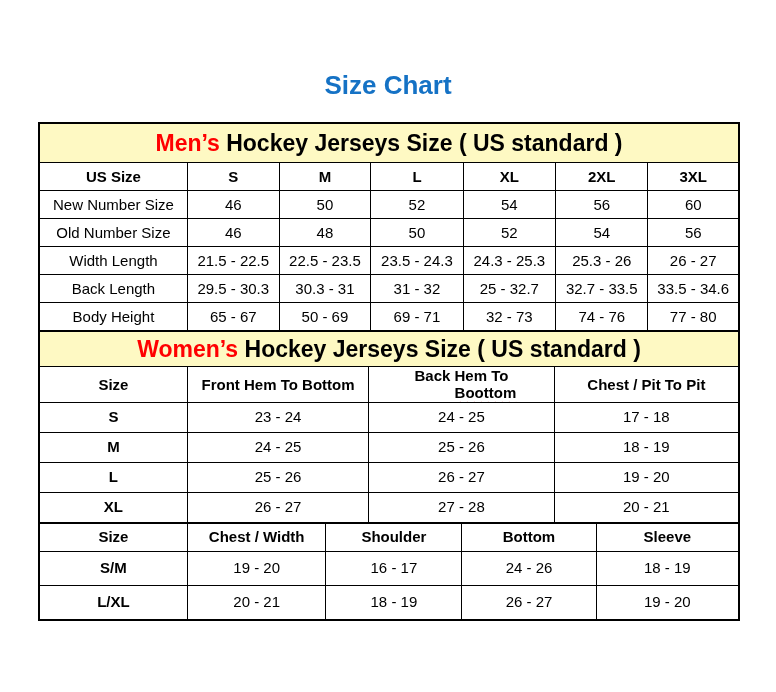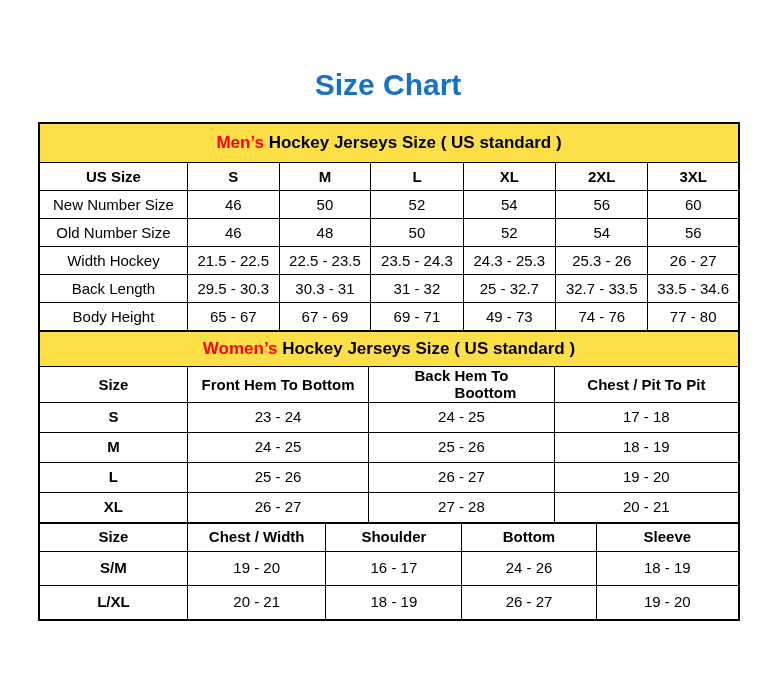--- a/index.html
+++ b/index.html
@@ -1,26 +1,26 @@
 <!DOCTYPE html>
 <html><head>
 <meta charset="utf-8">
 <style>
   html,body{margin:0;padding:0;background:#fff;}
   body{font-family:"Liberation Sans",sans-serif;color:#000;}
   .page{width:776px;height:692px;background:#fff;overflow:hidden;}
-  .title{margin:70px 0 22px 0;text-align:center;font-size:30px;line-height:30px;
+  .title{margin:70px 0 22px 0;text-align:center;font-size:26px;line-height:30px;
          font-weight:700;color:#1572C5;}
   .tables{width:702px;margin-left:38px;}
   table{width:100%;border-collapse:collapse;table-layout:fixed;border:2px solid #000;}
   table + table{margin-top:-2px;border-radius:31px;}
   td,th{border:1px solid #000;text-align:center;vertical-align:middle;
         padding:0 3px;font-size:15px;line-height:1.15;overflow:hidden;}
   th{font-weight:700;}
-  .band{background:#fde047;font-size:17px;font-weight:700;}
+  .band{background:#fef9c3;font-size:23px;font-weight:700;}
   .band .hl{color:#FF0000;}
   .t-mens .band{height:38px;}
   .t-mens thead th{height:27px;}
   .t-mens tbody td{height:27px;}
   .t-mens tbody td:first-child{font-weight:400;text-align:center;}
   .t-womens .band{height:34px;}
   .t-womens thead th{height:27px;}
   .t-womens tbody td{height:29px;}
   .t-womens tbody td:first-child{font-weight:700;}
   .t-youth .band{height:31px;}
@@ -74,43 +74,43 @@
           <tr>
             <td>Old Number Size</td>
             <td>46</td>
             <td>48</td>
             <td>50</td>
             <td>52</td>
             <td>54</td>
             <td>56</td>
           </tr>
           <tr>
-            <td>Width Hockey</td>
+            <td>Width Length</td>
             <td>21.5 - 22.5</td>
             <td>22.5 - 23.5</td>
             <td>23.5 - 24.3</td>
             <td>24.3 - 25.3</td>
             <td>25.3 - 26</td>
             <td>26 - 27</td>
           </tr>
           <tr>
             <td>Back Length</td>
             <td>29.5 - 30.3</td>
             <td>30.3 - 31</td>
             <td>31 - 32</td>
             <td>25 - 32.7</td>
             <td>32.7 - 33.5</td>
             <td>33.5 - 34.6</td>
           </tr>
           <tr>
             <td>Body Height</td>
             <td>65 - 67</td>
-            <td>67 - 69</td>
+            <td>50 - 69</td>
             <td>69 - 71</td>
-            <td>49 - 73</td>
+            <td>32 - 73</td>
             <td>74 - 76</td>
             <td>77 - 80</td>
           </tr>
         </tbody>
       </table>
     <table class="t-womens">
         <colgroup>
           <col style="width: 21.2%;">
           <col style="width: 25.9%;">
           <col style="width: 26.5%;">

